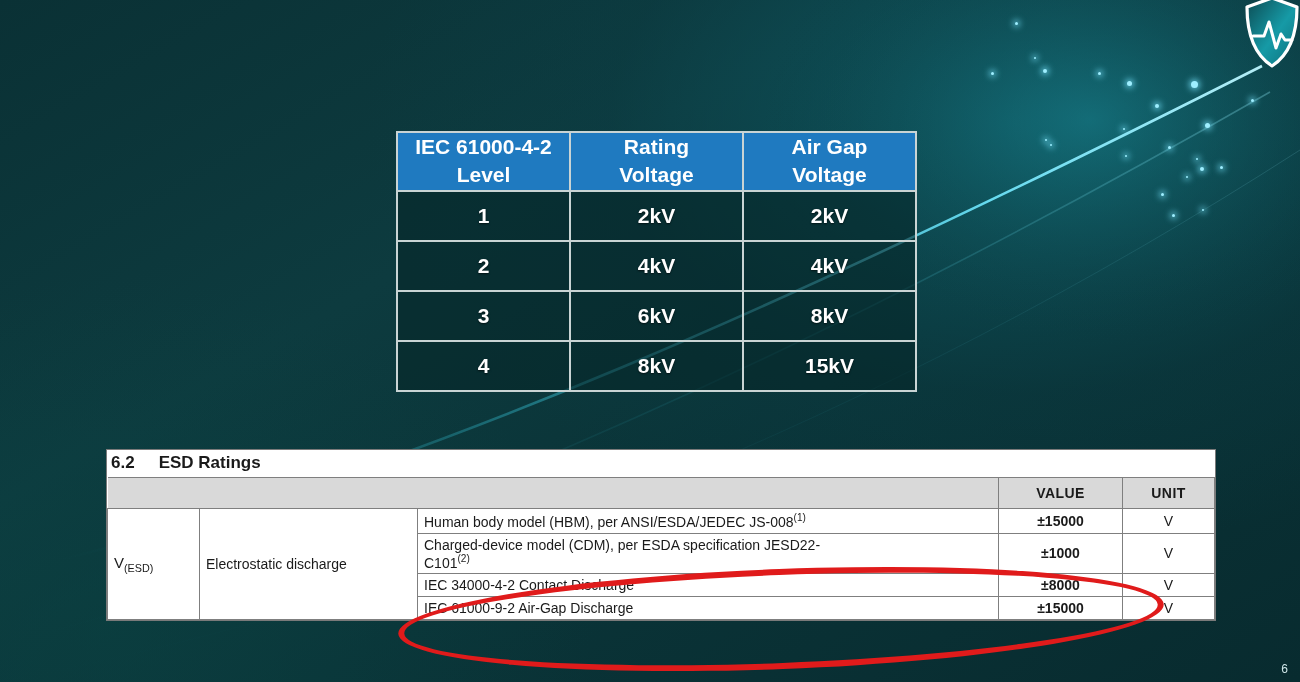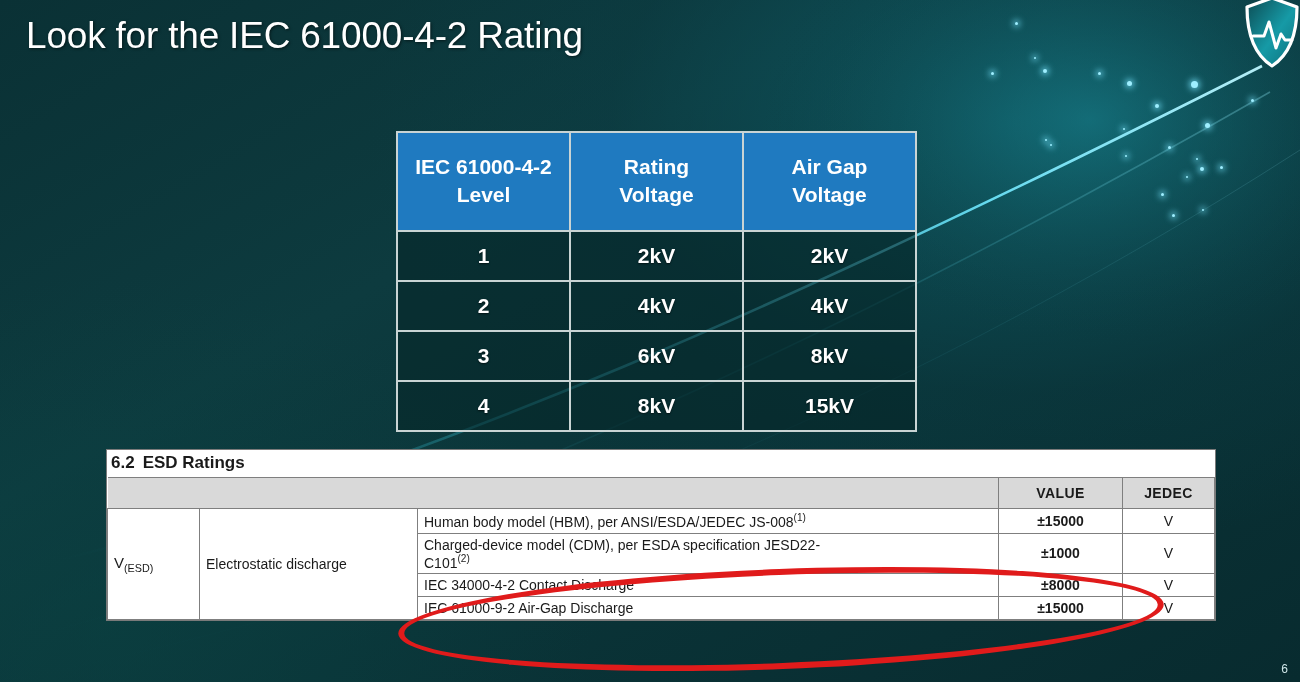--- a/index.html
+++ b/index.html
@@ -73,21 +73,21 @@
   }
   .level-table th, .level-table td {
     border: 2px solid #c9d4d4;
     text-align: center;
     color: #ffffff;
   }
   .level-table th {
     background: #1f7ac0;
     font-size: 21px;
     font-weight: bold;
-    padding: 20px 4px;
+    padding: 0 4px;
     line-height: 1.35;
   }
   .level-table td {
     background: rgba(6,38,40,0.58);
     font-size: 21px;
     font-weight: bold;
     height: 46px;
     text-shadow: 0 1px 2px rgba(0,0,0,0.6);
   }
 
@@ -101,21 +101,21 @@
     border: 1px solid #7a7a7a;
     box-sizing: border-box;
   }
   .ds-title {
     font-size: 17px;
     font-weight: bold;
     color: #1a1a1a;
     padding: 3px 0 4px 4px;
     white-space: nowrap;
   }
-  .ds-title .num { margin-right: 8px; }
+  .ds-title .num { margin-right: 24px; }
   .ds-table {
     width: 100%;
     border-collapse: collapse;
     table-layout: fixed;
     font-size: 14px;
     color: #1a1a1a;
   }
   .ds-table th, .ds-table td {
     border: 1px solid #7f7f7f;
     padding: 3px 6px;
@@ -209,21 +209,20 @@
     <span class="dot" style="left:1202px;top:209px;width:2px;height:2px;"></span>
     <span class="dot" style="left:1172px;top:214px;width:3px;height:3px;"></span>
     <span class="dot" style="left:1050px;top:144px;width:2px;height:2px;"></span>
     <span class="dot" style="left:1125px;top:155px;width:2px;height:2px;"></span>
     <span class="dot" style="left:1034px;top:57px;width:2px;height:2px;"></span>
     <span class="dot" style="left:991px;top:72px;width:3px;height:3px;"></span>
     <span class="dot" style="left:1045px;top:139px;width:2px;height:2px;"></span>
     <span class="dot" style="left:1015px;top:22px;width:3px;height:3px;"></span>
   </div>
 
-  <div class="title">Look for the IEC 61000-4-2 Rating</div>
 
   <svg class="brand-logo" viewBox="0 0 56 74" aria-hidden="true">
     <defs>
       <linearGradient id="shieldFill" x1="0" y1="0" x2="1" y2="1">
         <stop offset="0%" stop-color="#0c4a52"></stop>
         <stop offset="55%" stop-color="#169aa6"></stop>
         <stop offset="100%" stop-color="#0e6f7c"></stop>
       </linearGradient>
     </defs>
     <path d="M28 2 L53 11 C53 40 45 59 28 70 C11 59 3 40 3 11 Z" fill="url(#shieldFill)" stroke="#ffffff" stroke-width="3.2" stroke-linejoin="round"></path>
@@ -280,21 +279,21 @@
         <col class="col-sym">
           <col class="col-param">
           <col class="col-desc">
           <col class="col-val">
           <col class="col-unit">
       </colgroup>
       <thead>
         <tr>
           <th class="blank" colspan="3"></th>
           <th>VALUE</th>
-          <th>JEDEC</th>
+          <th>UNIT</th>
         </tr>
       </thead>
       <tbody>
         <tr>
           <td rowspan="4" class="sym">
             <span>V</span><sub>(ESD)</sub>
           </td>
           <td rowspan="4">Electrostatic discharge</td>
           <td>
             <span>Human body model (HBM), per ANSI/ESDA/JEDEC JS-008</span><sup>(1)</sup>

